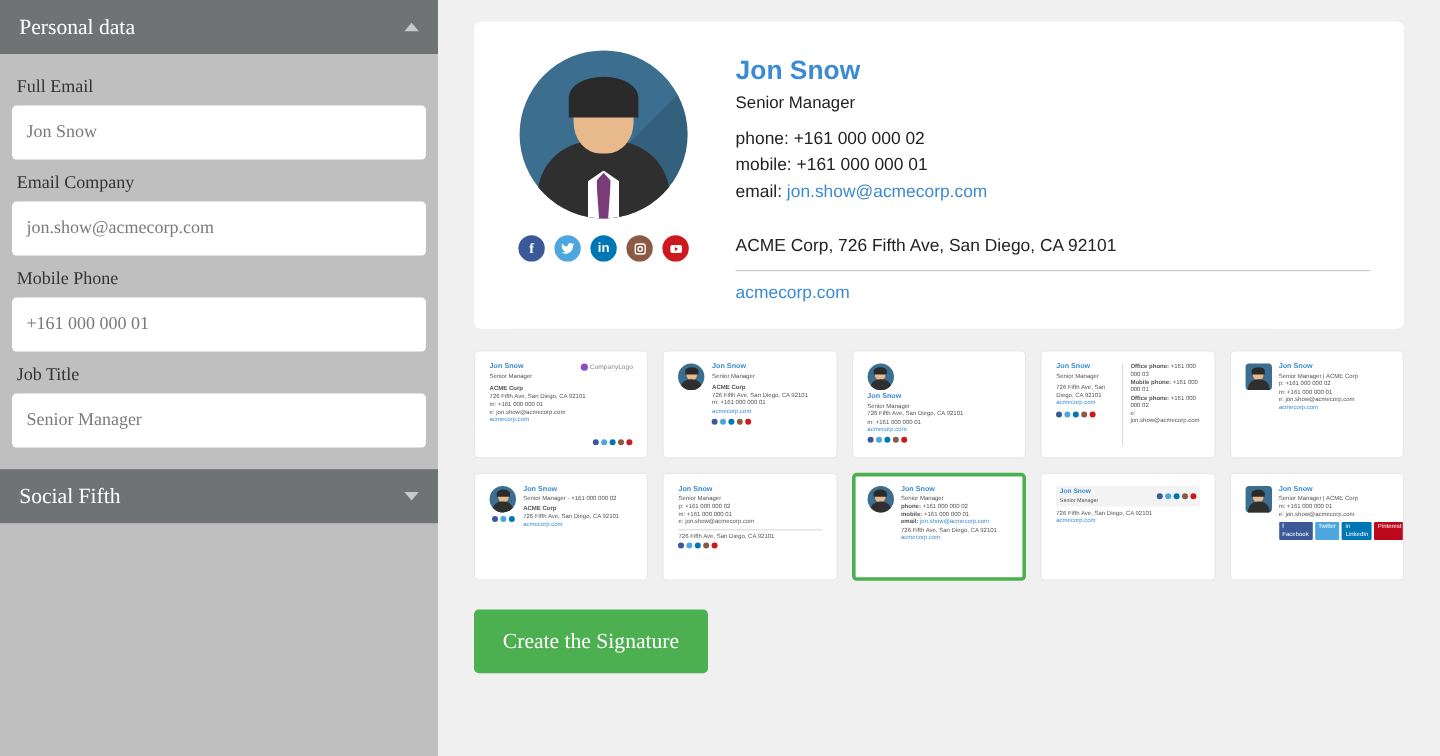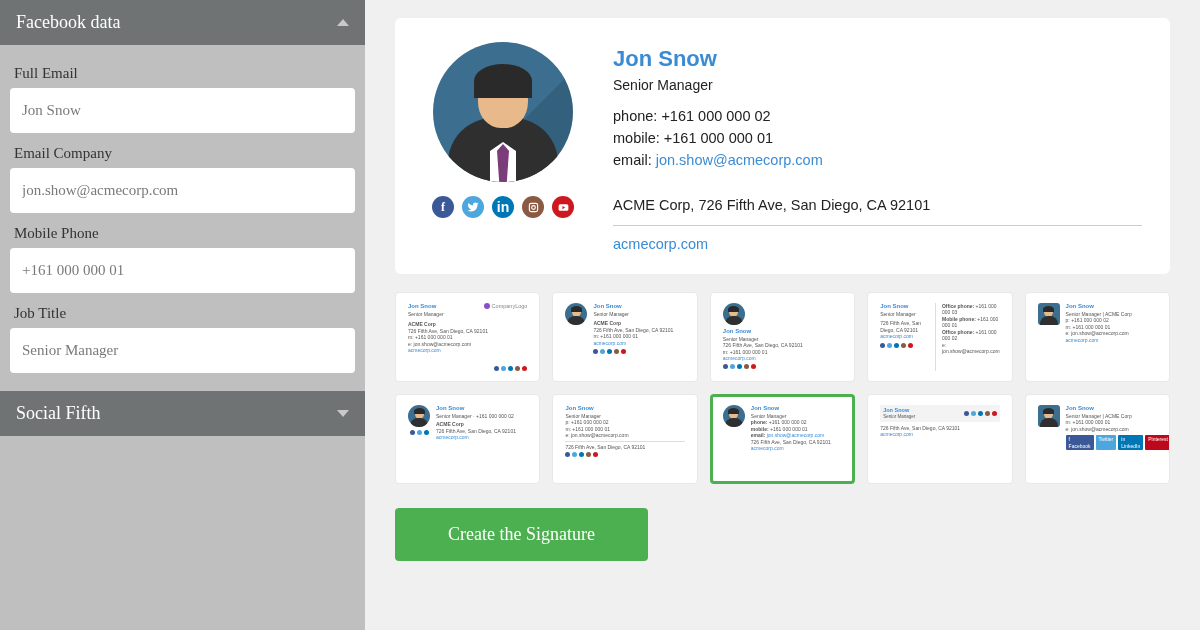--- a/index.html
+++ b/index.html
@@ -139,32 +139,32 @@
   .tpl-avatar::before{content:'';position:absolute;width:9px;height:10px;background:#e8b98a;border-radius:50%;top:4px;left:6.5px;}
   .tpl-avatar::after{content:'';position:absolute;width:18px;height:12px;background:#2f2f2f;border-radius:8px 8px 0 0;bottom:-3px;left:2px;}
   .tpl-hair{position:absolute;width:11px;height:6px;background:#2a2a2a;border-radius:50% 50% 0 0;top:3px;left:5.5px;z-index:1;}
   .tpl-logo { position:absolute; top:10px; right:12px; font-size:5.5px; color:#888;}
   .tpl-logo::before{content:'';display:inline-block;width:6px;height:6px;background:#8a4fc7;border-radius:50%;vertical-align:middle;margin-right:2px;}
 
   .create-btn {
     margin-top:24px;
     background:#4caf50; color:#fff; border:none;
     font-family: Georgia, serif; font-size:18px;
-    padding:16px 53px; border-radius:4px; cursor:pointer;
+    padding:16px 24px; border-radius:4px; cursor:pointer;
     align-self:flex-start;
     text-align:center;
   }
 </style>
 </head>
 <body>
 
 <div class="sidebar">
 
   <div class="section-header">
-    <span>Facebook data</span>
+    <span>Personal data</span>
     <span class="chev up"></span>
   </div>
 
   <div class="section-body">
     <div class="field-label">Full Email</div>
     <input class="field-input" value="Jon Snow" style="">
 
     <div class="field-label">Email Company</div>
     <input class="field-input" value="jon.show@acmecorp.com" style="">
 
@@ -194,21 +194,21 @@
           <div class="head"></div>
           <div class="hair"></div>
       </div>
       <div class="social-row">
         <div class="sicon fb" style="font-family:Georgia">f</div>
         <div class="sicon tw">
             <svg width="12" height="12" viewBox="0 0 24 24" fill="#fff">
               <path d="M23 3a10.9 10.9 0 01-3.14 1.53A4.48 4.48 0 0012 8v1A10.66 10.66 0 013 4s-4 9 5 13a11.64 11.64 0 01-7 2c9 5 20 0 20-11.5a4.5 4.5 0 00-.08-.83A7.72 7.72 0 0023 3z"></path>
             </svg>
           </div>
-        <div class="sicon li" style="font-size:14px">in</div>
+        <div class="sicon li" style="font-size:11px">in</div>
         <div class="sicon ig">
             <svg width="11" height="11" viewBox="0 0 24 24" fill="none" stroke="#fff" stroke-width="2.5">
               <rect x="3" y="3" width="18" height="18" rx="4"></rect>
               <circle cx="12" cy="12" r="4"></circle>
             </svg>
           </div>
         <div class="sicon yt">
             <svg width="13" height="13" viewBox="0 0 24 24" fill="#fff">
               <rect x="3" y="6" width="18" height="12" rx="3"></rect>
               <path d="M10 9l5 3-5 3z" fill="#cc181e"></path>

